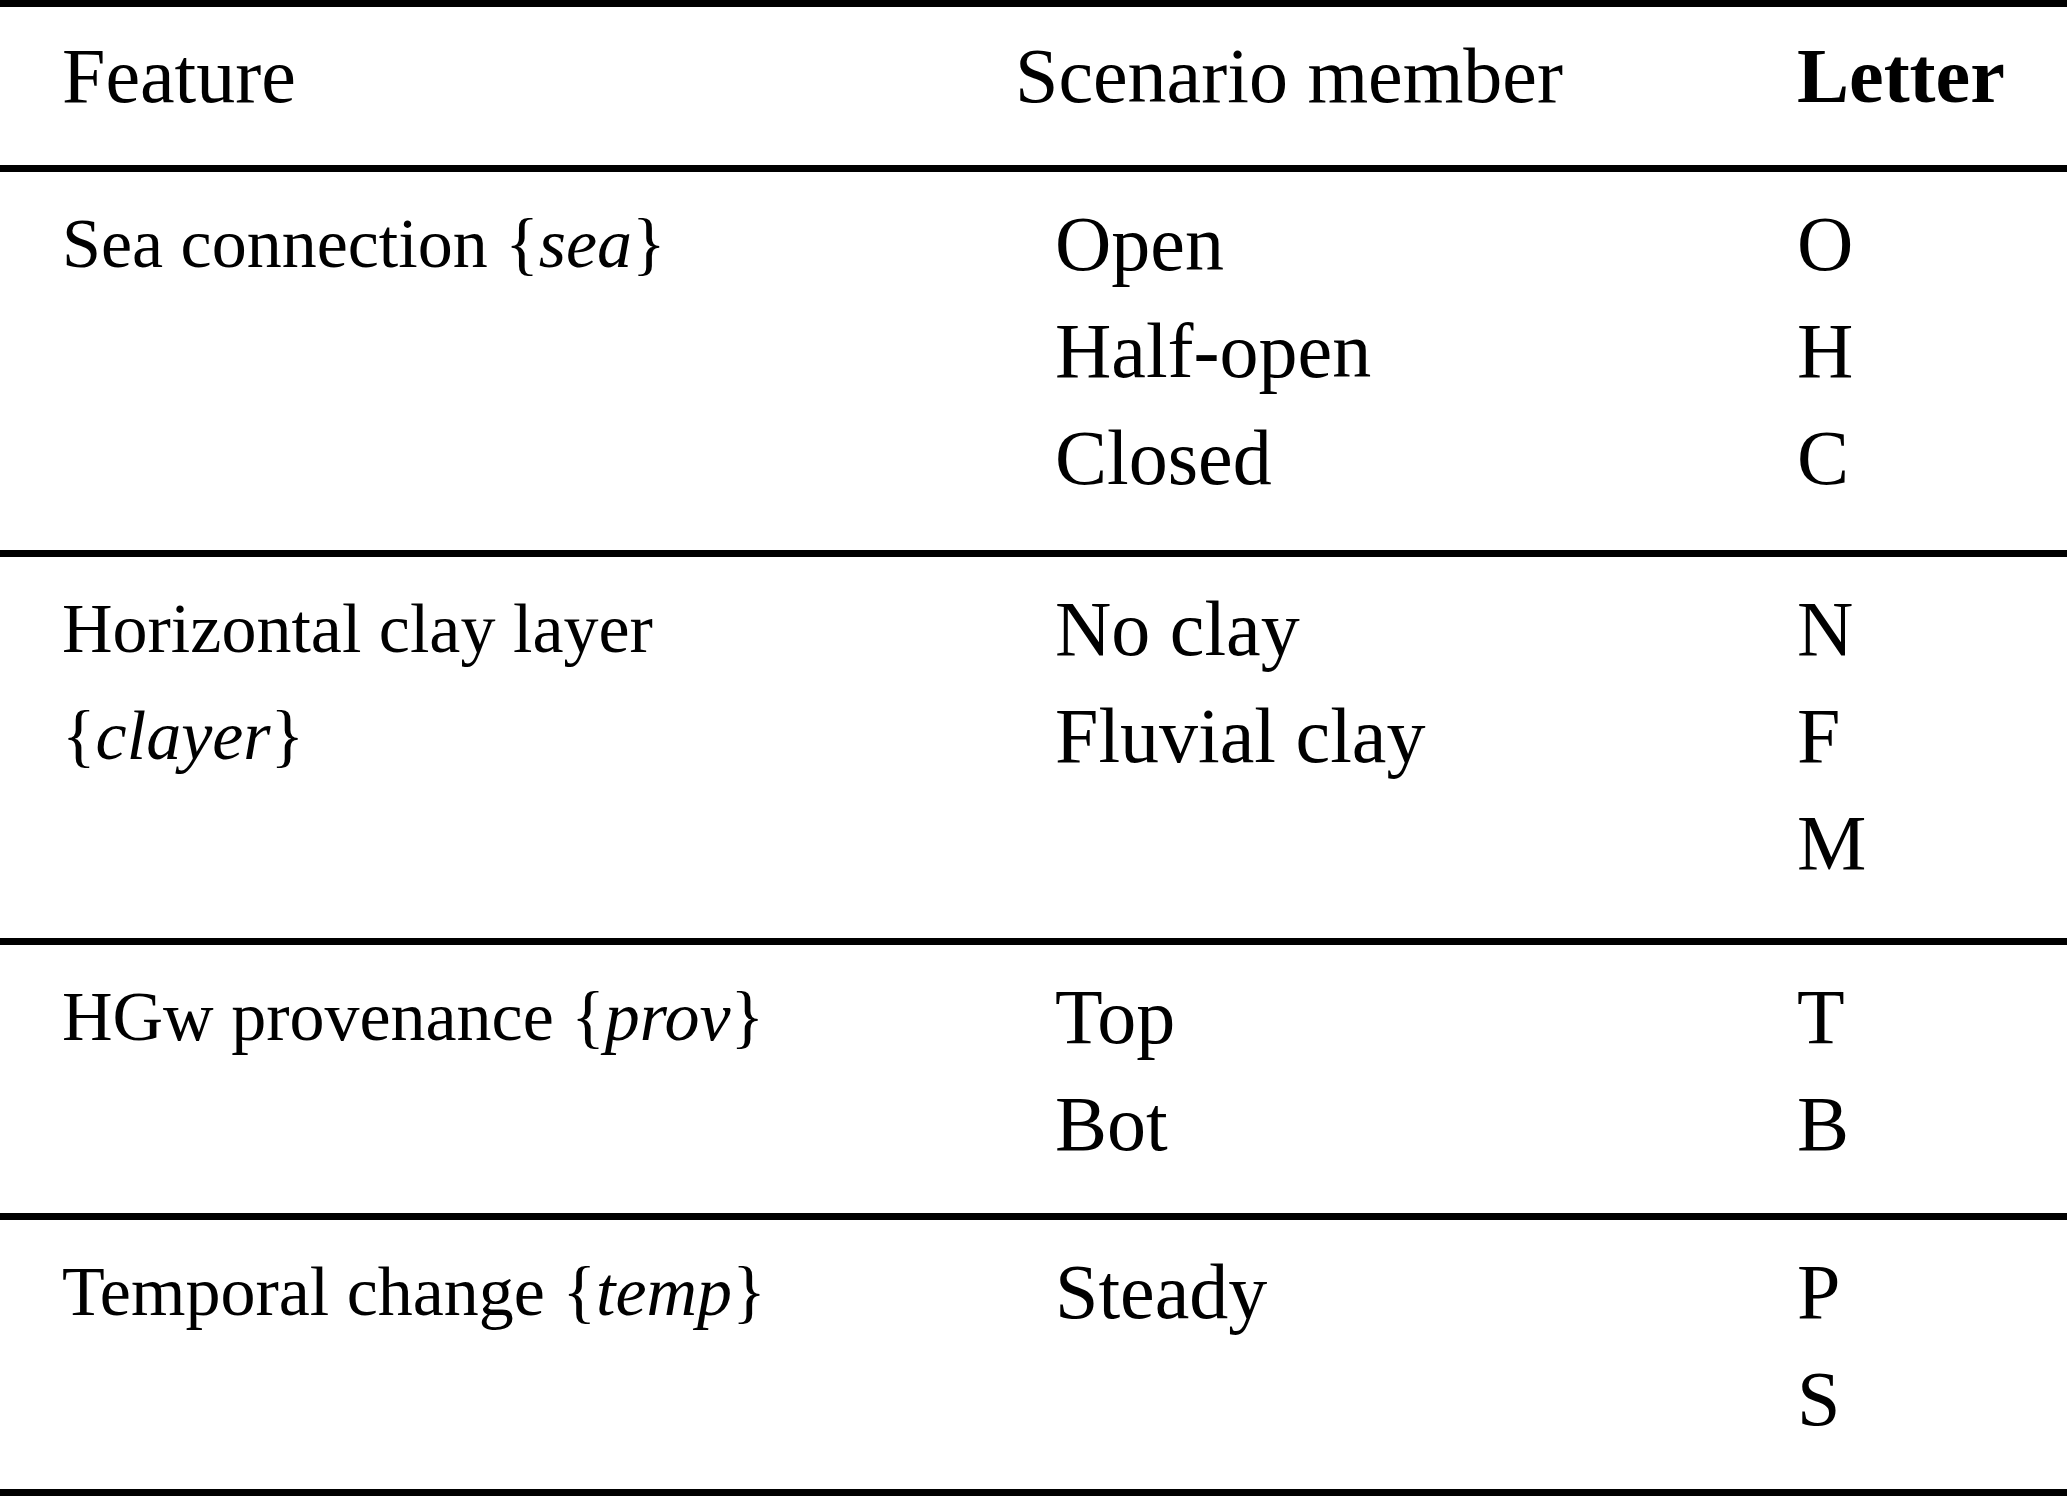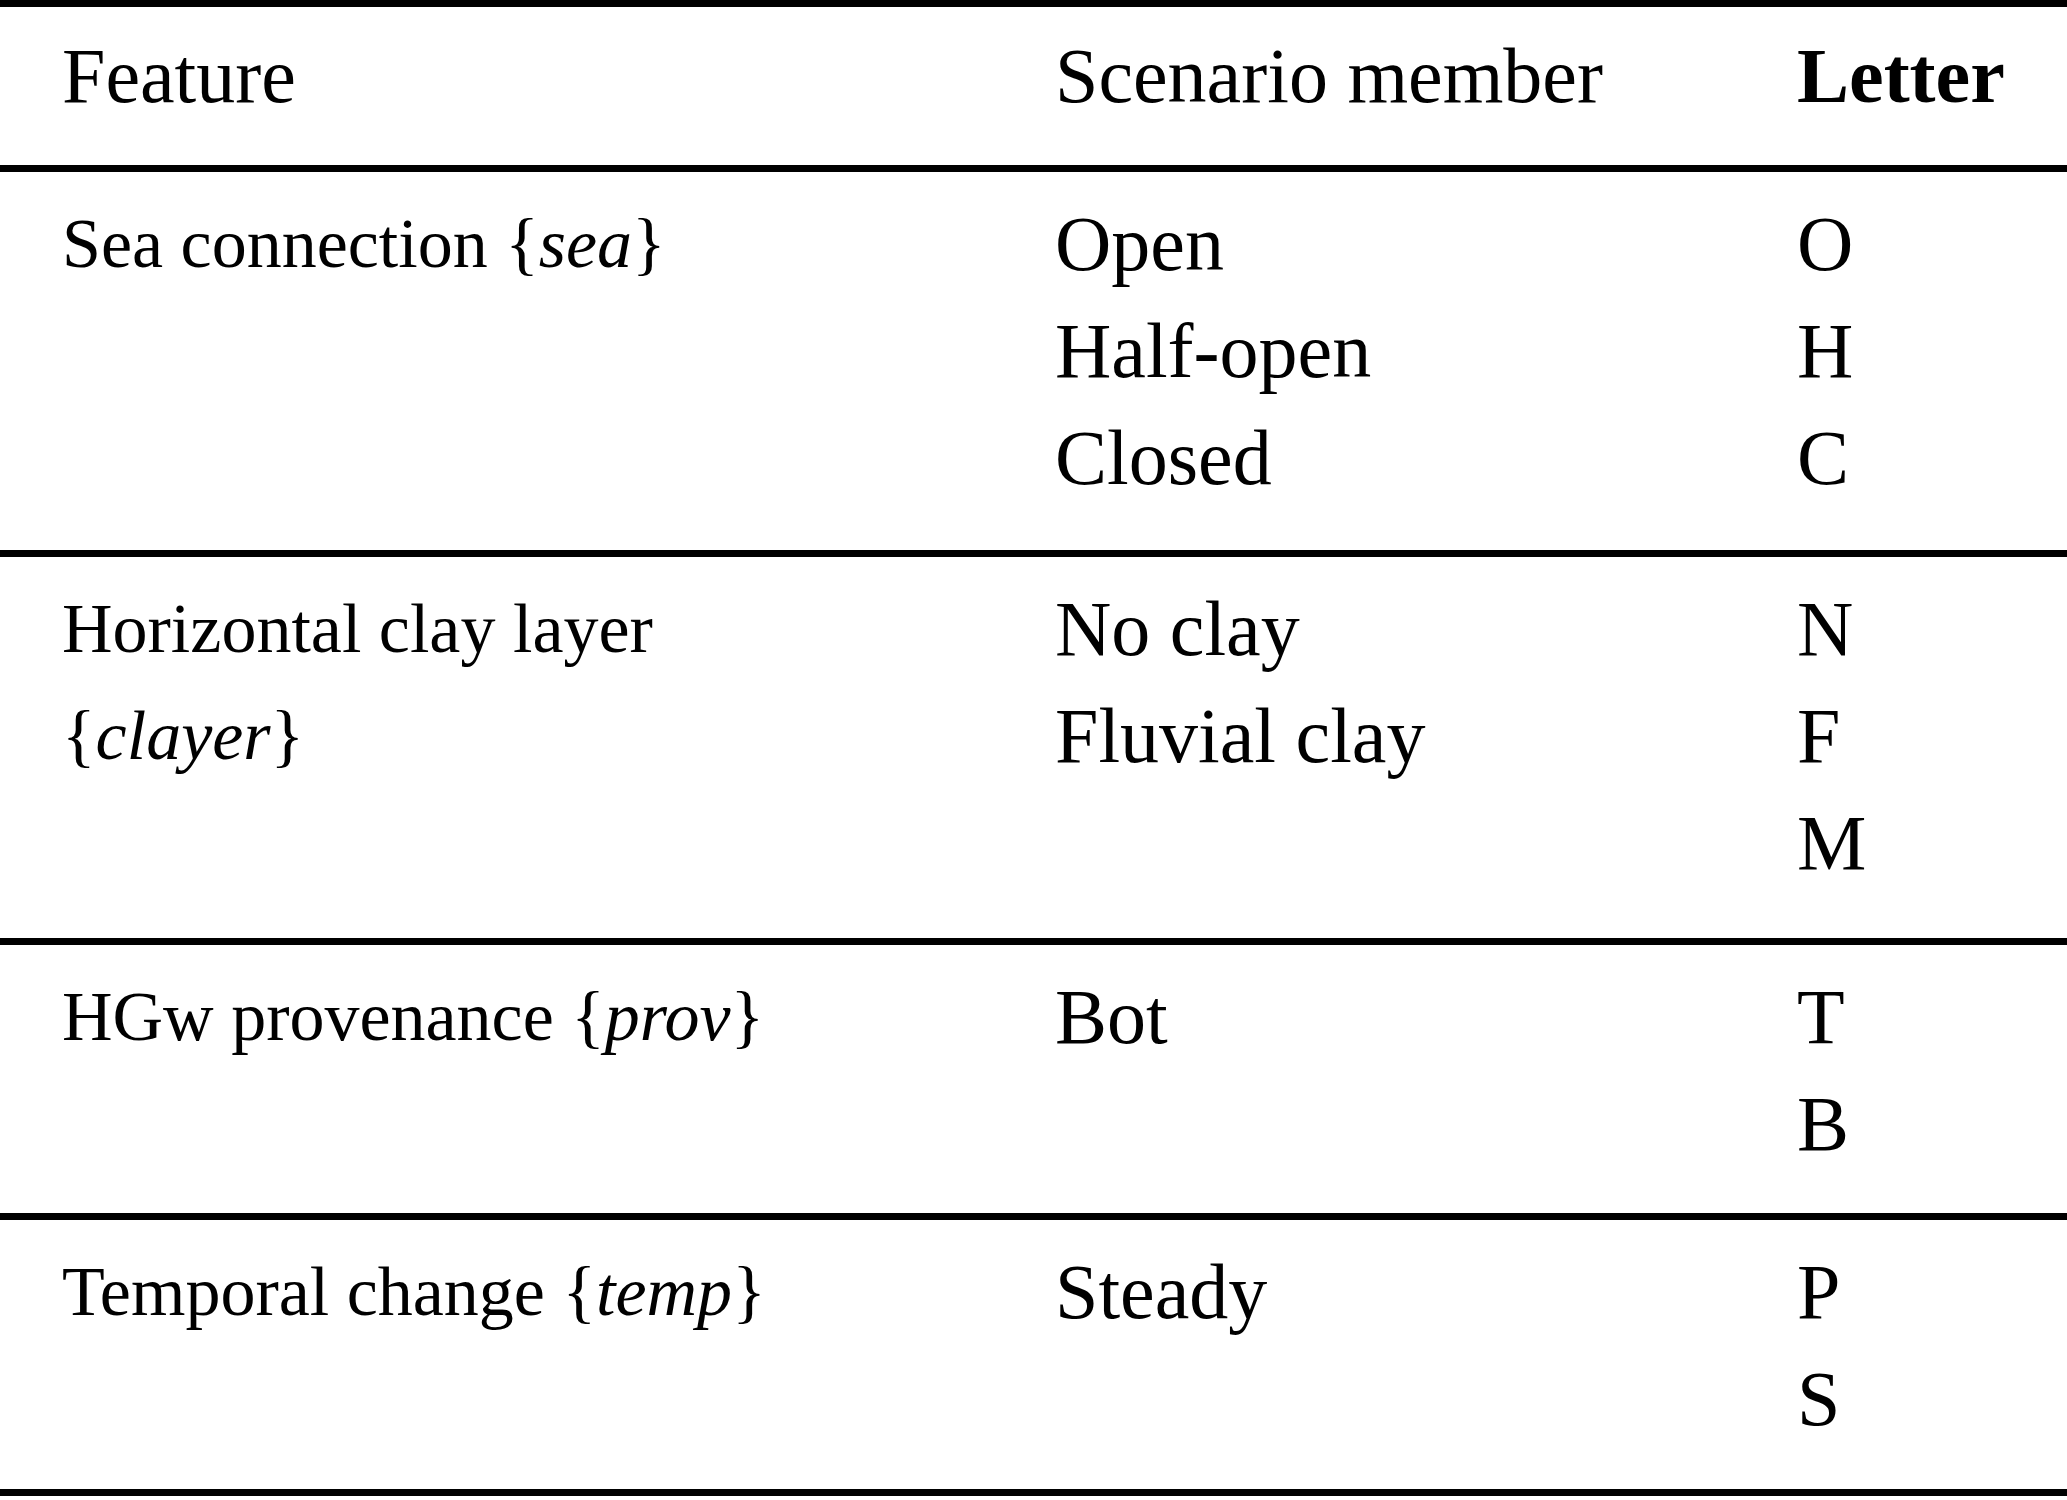--- a/index.html
+++ b/index.html
@@ -41,21 +41,21 @@
     display: block;
   }
   .cell {
     position: absolute;
     font-size: 78px;
     line-height: 107px;
     white-space: pre;
     letter-spacing: 0px;
   }
   .col-feature  { left: 62px;   width: 980px; }
-  .col-member   { left: 1055px; width: 720px; }
+  .col-member   { left: 1015px; width: 720px; }
   .col-letter   { left: 1797px; width: 260px; font-weight: bold; }
 
   
   .header-row { top: 22px; }
   .header-row .cell { }
 
   
   .group { position: absolute; left: 0; width: 2067px; }
   .group-1 { top: 190px; }
   .group-2 { top: 575px; }
@@ -138,20 +138,21 @@
       <span class="letter-line">F</span>
       <span class="letter-line">M</span>
     </div>
   </div>
 
   <div class="group group-3">
     <div class="feature-block">
       <span class="feature-line"><span>HGw provenance</span> {<span class="tok">prov</span>}</span>
     </div>
     <div class="member-block">
+      <span class="member-line">Top</span>
       <span class="member-line">Bot</span>
     </div>
     <div class="letter-block">
       <span class="letter-line">T</span>
       <span class="letter-line">B</span>
     </div>
   </div>
 
   <div class="group group-4">
     <div class="feature-block">

